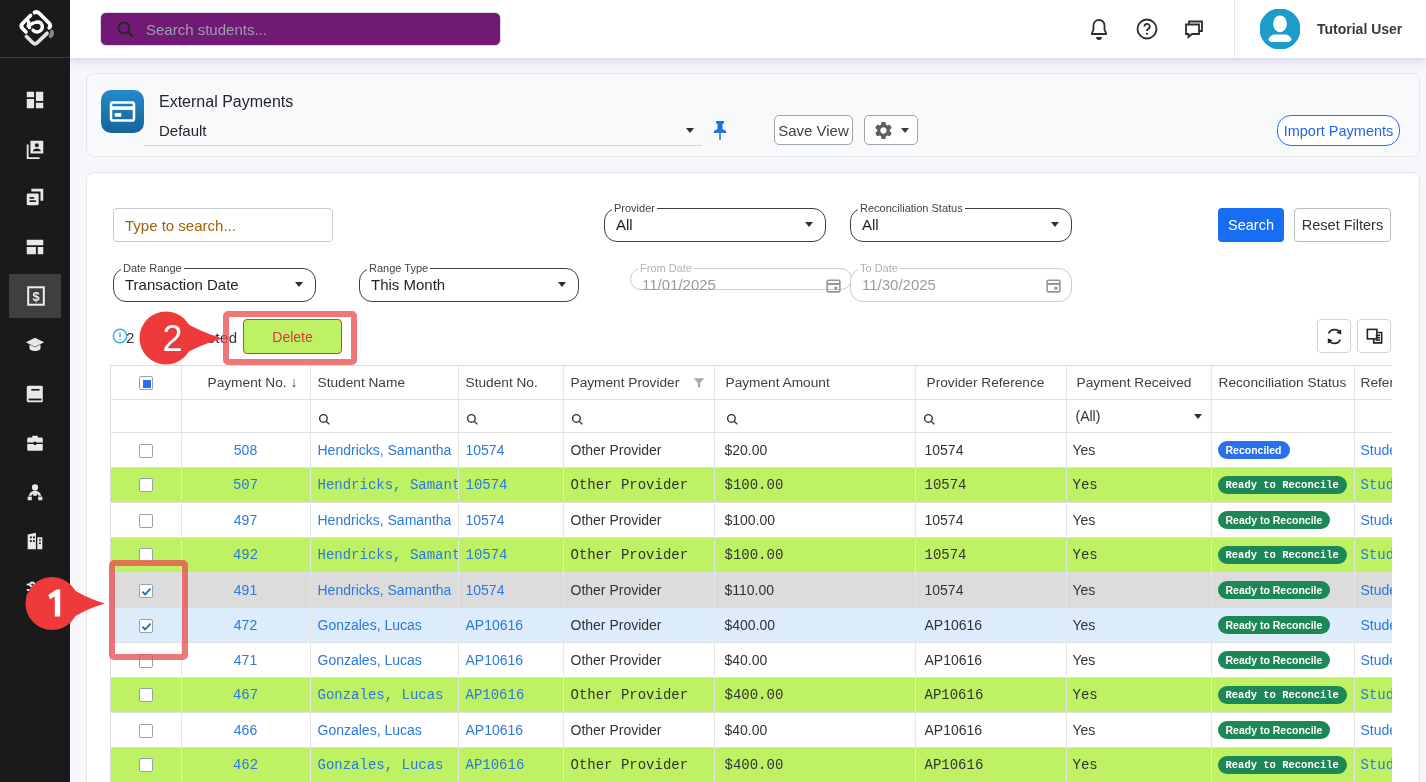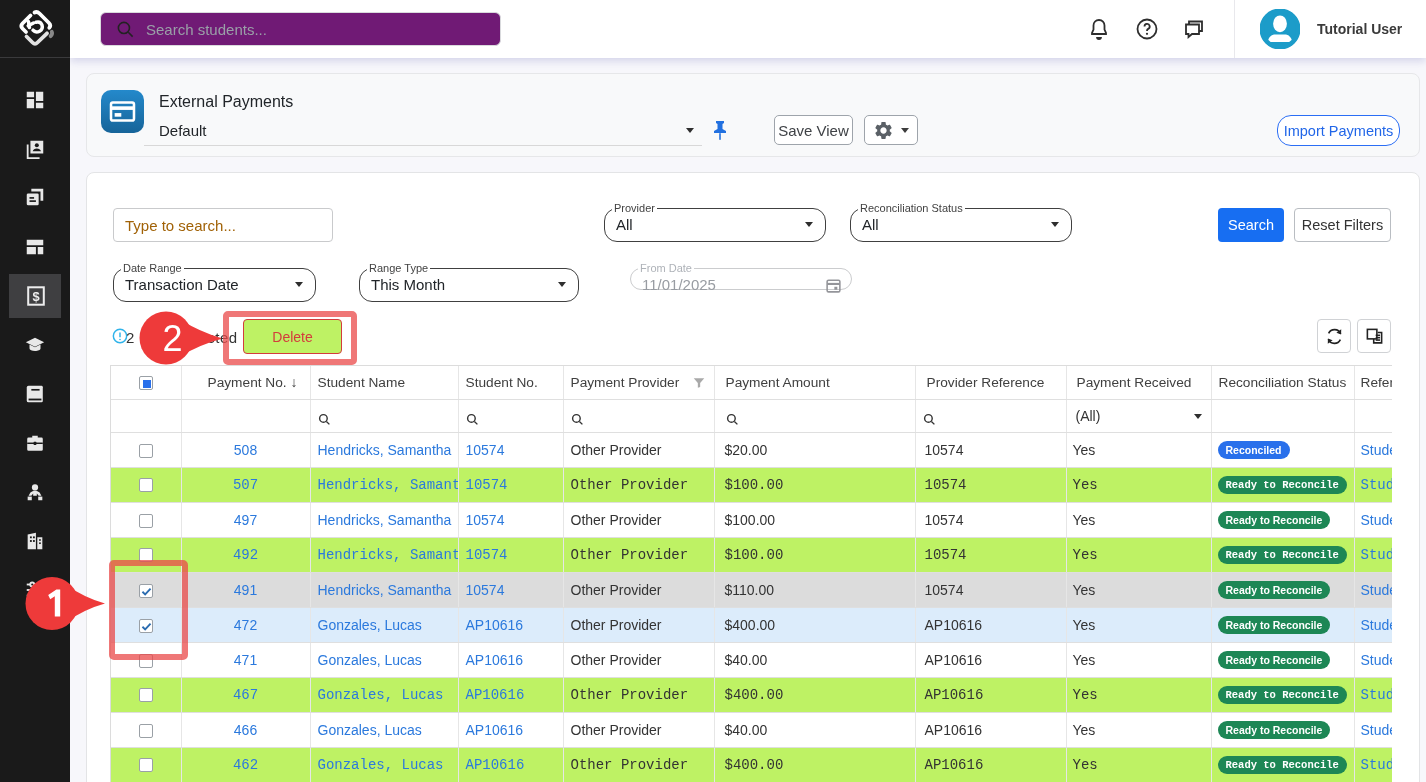--- a/index.html
+++ b/index.html
@@ -248,20 +248,29 @@
       <div class="caret crt"></div>
   </div>
   <div class="fs" style="left:272px; top:95px; width:220px; height:34px;">
     <span class="lbl">Range Type</span>
       <span class="val">This Month</span>
       <div class="caret crt"></div>
   </div>
   <div class="fs dis" style="left:517px; top:95px; width:222px; height:22px;margin-left:26px;">
     <span class="lbl">From Date</span>
       <span class="val">11/01/2025</span>
+    <svg style="position:absolute;right:9px;top:8px" width="17" height="17" viewBox="0 0 24 24" fill="none" stroke="#94959a" stroke-width="2.2">
+        <rect x="3" y="4.5" width="18" height="16.5" rx="2"></rect>
+        <line x1="3" y1="9.8" x2="21" y2="9.8" stroke-width="3"></line>
+        <rect x="13.2" y="13.8" width="4.2" height="4.2" fill="#94959a" stroke="none"></rect>
+      </svg>
+  </div>
+  <div class="fs dis" style="left:763px; top:95px; width:222px; height:34px;">
+    <span class="lbl">To Date</span>
+      <span class="val">11/30/2025</span>
     <svg style="position:absolute;right:9px;top:8px" width="17" height="17" viewBox="0 0 24 24" fill="none" stroke="#94959a" stroke-width="2.2">
         <rect x="3" y="4.5" width="18" height="16.5" rx="2"></rect>
         <line x1="3" y1="9.8" x2="21" y2="9.8" stroke-width="3"></line>
         <rect x="13.2" y="13.8" width="4.2" height="4.2" fill="#94959a" stroke="none"></rect>
       </svg>
   </div>
 
   <div id="inforow">
     <svg id="infoico" viewBox="0 0 24 24" fill="none" stroke="#2fb3ea" stroke-width="2.2">
         <circle cx="12" cy="12" r="10"></circle>

